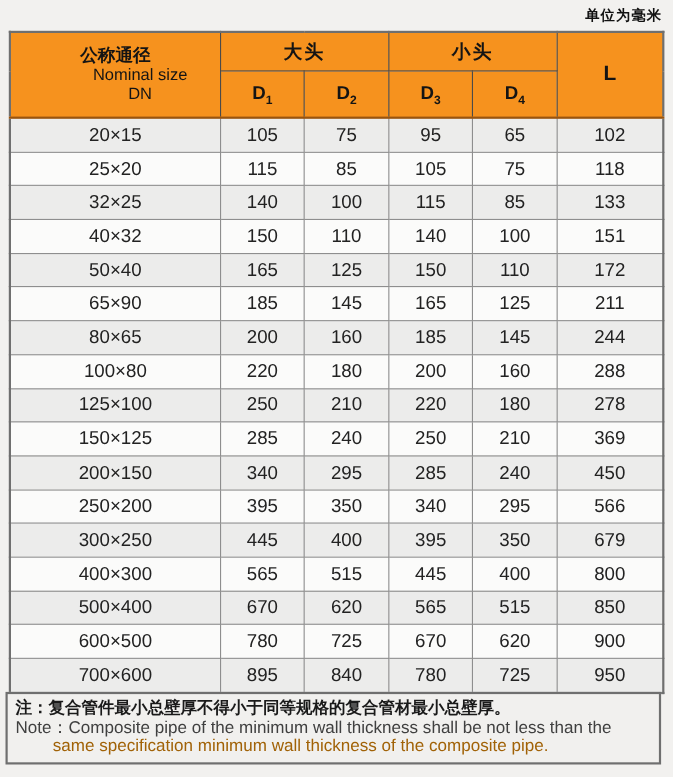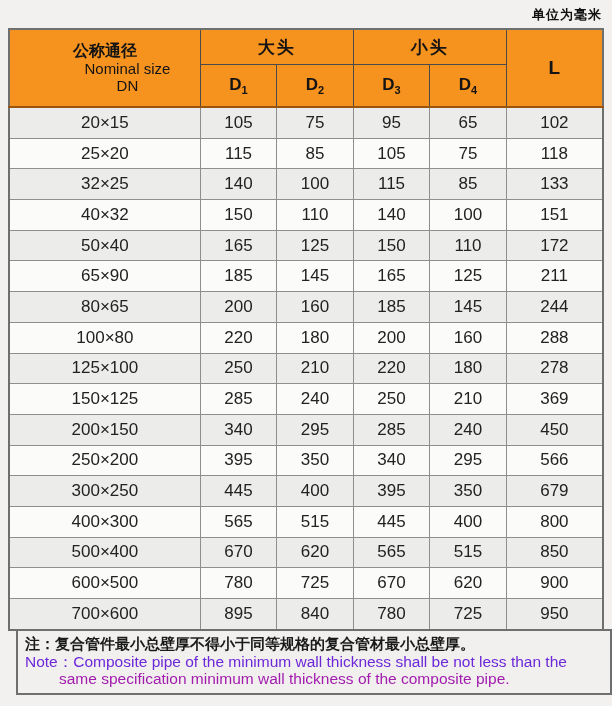--- a/index.html
+++ b/index.html
@@ -60,46 +60,46 @@
     font-size: 17px;
     height: 29.7px;
     padding: 0;
     color: #222;
   }
   tbody tr:nth-child(odd)  { background: #ececeb; }
   tbody tr:nth-child(even) { background: #fbfbfa; }
 
   .note-box {
     width: 596px;
-    margin-left: 16px;
+    margin-left: 5px;
     margin-top: -2px;
     box-sizing: border-box;
     border: 2px solid #6f6f6f;
     background: #f1f0ee;
     padding: 4px 6px 6px 7px;
   }
   .note-zh {
     font-size: 15px;
     font-weight: 700;
     line-height: 18px;
     color: #1a1a1a;
     white-space: nowrap;
   }
   .note-en1 {
     font-size: 15.5px;
     font-weight: 400;
     line-height: 17px;
-    color: #6d28d9;
+    color: #404040;
     white-space: nowrap;
   }
   .note-en2 {
     font-size: 15.5px;
     font-weight: 400;
     line-height: 17px;
-    color: #a21caf;
+    color: #a16207;
     padding-left: 34px;
     white-space: nowrap;
   }
 </style>
 </head>
 <body>
 
 <div class="unit-row">
   <span class="unit-label">单位为毫米</span>
 </div>

